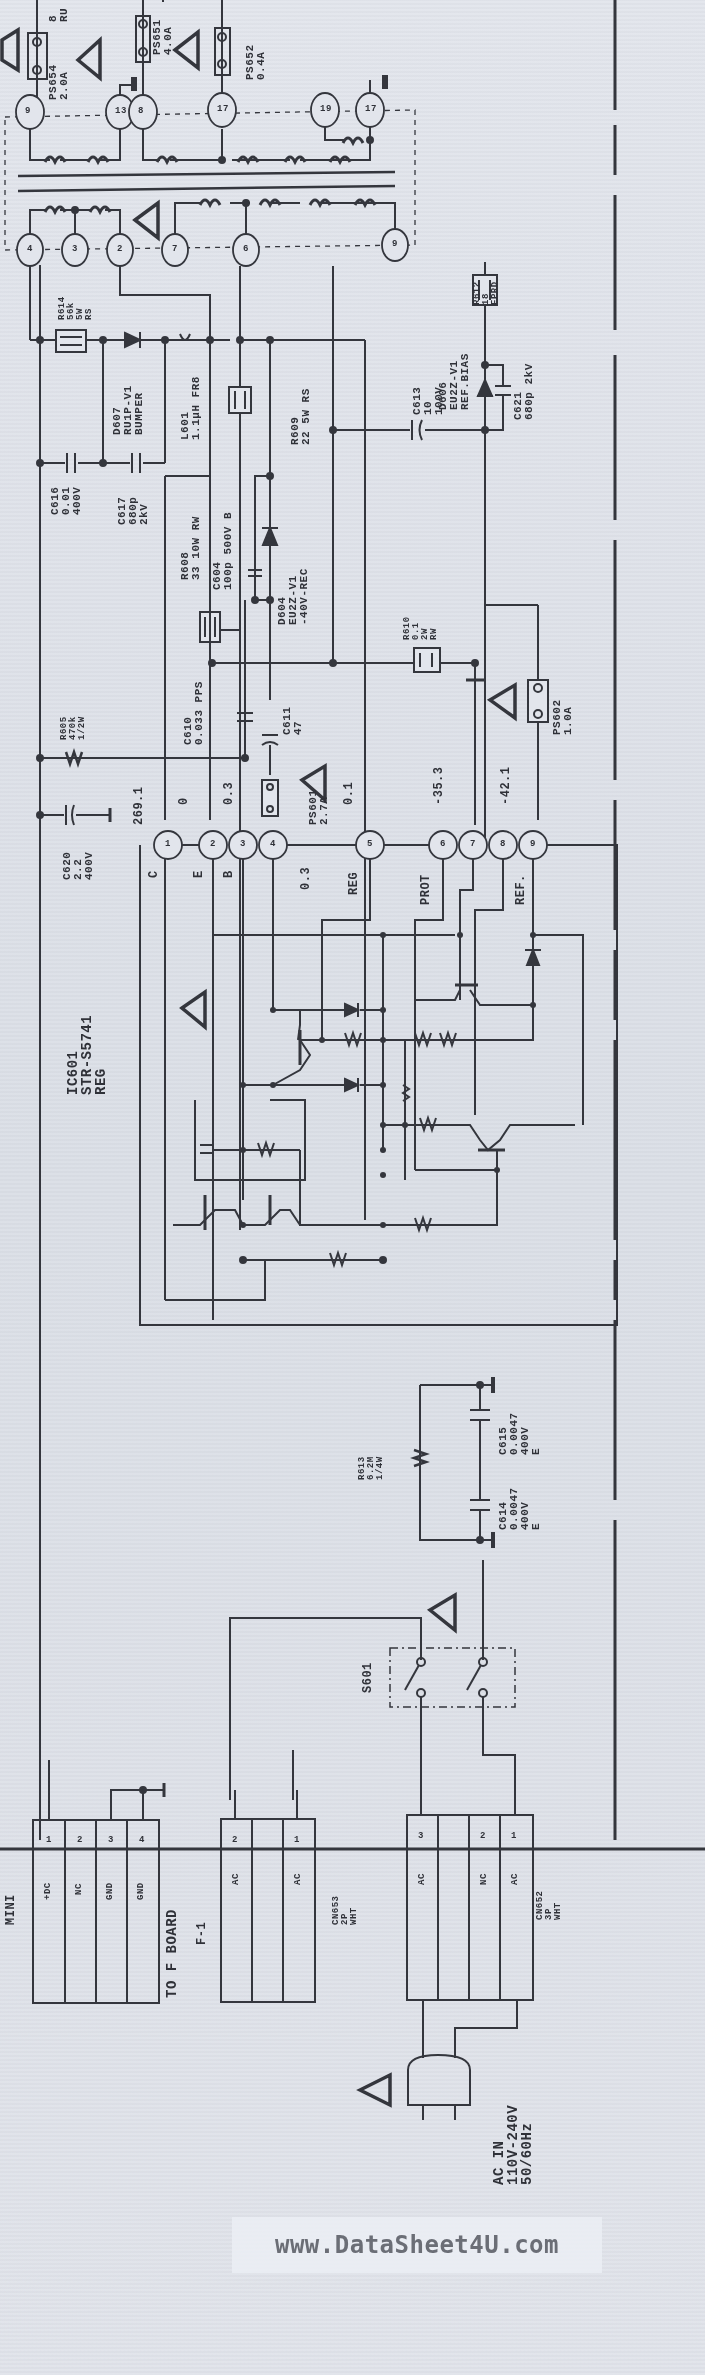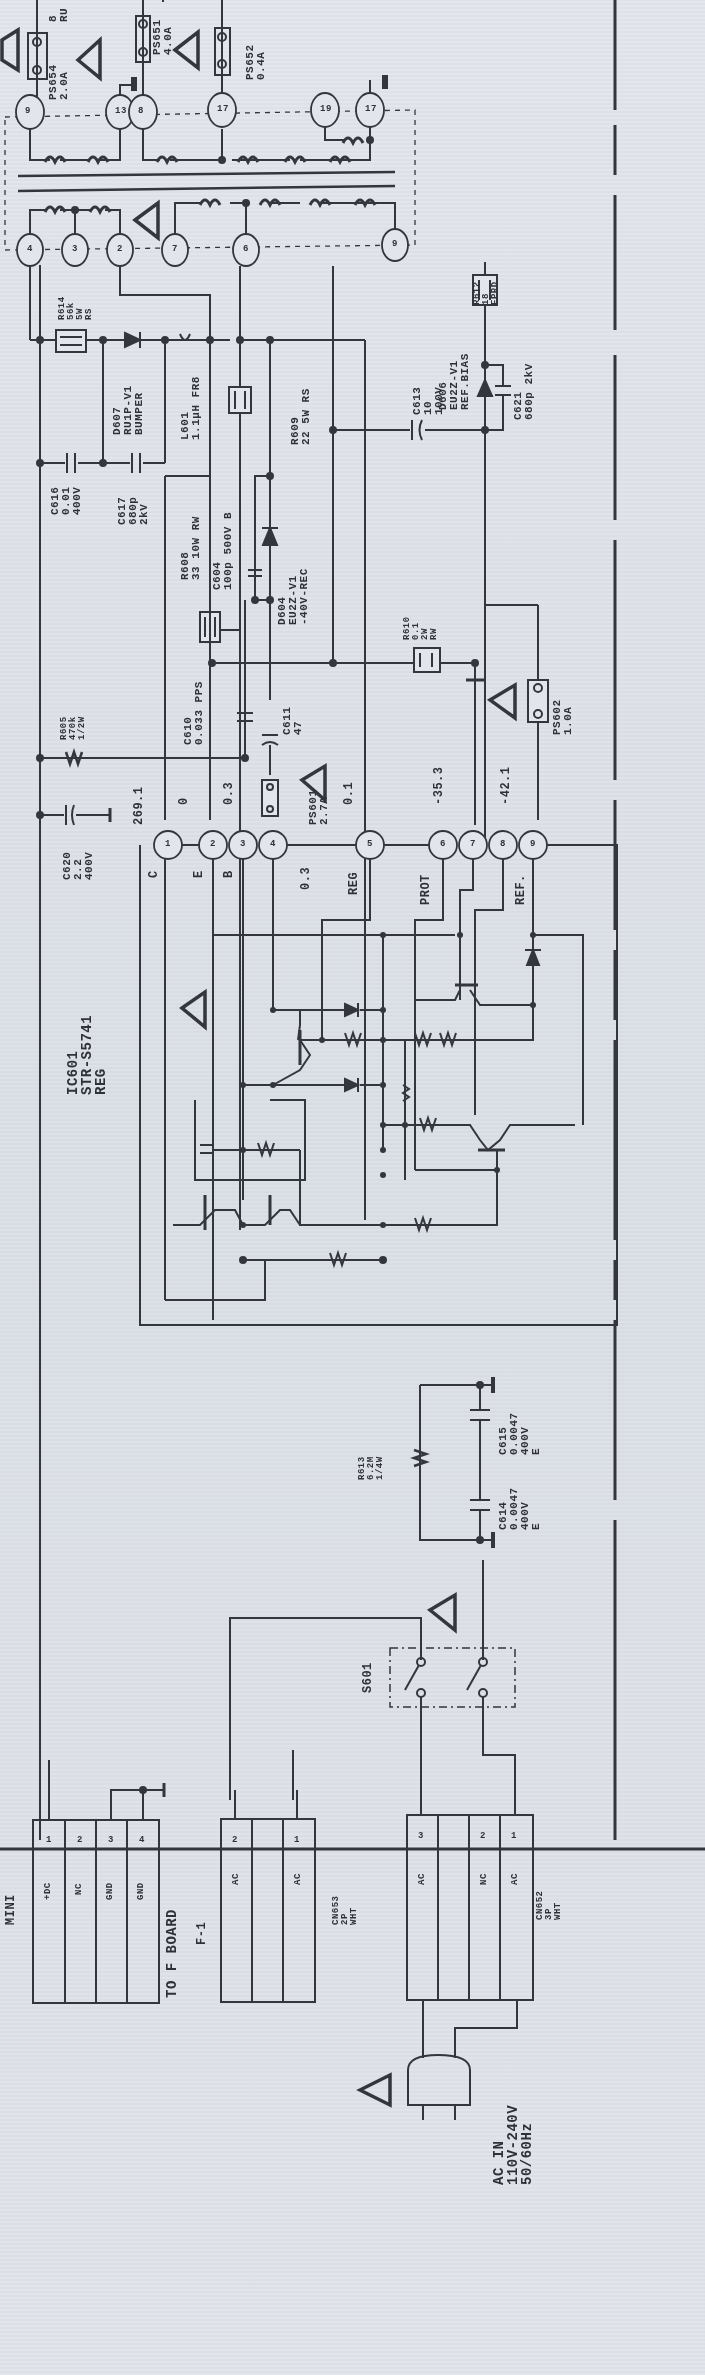--- a/index.html
+++ b/index.html
@@ -506,14 +506,17 @@
 <div class="lbl sm" style="left:418px;top:1832px;">3</div>
 <div class="lbl sm" style="left:480px;top:1832px;">2</div>
 <div class="lbl sm" style="left:511px;top:1832px;">1</div>
 <div class="lbl rot sm" style="left:418px;top:1885px;">AC</div>
 <div class="lbl rot sm" style="left:480px;top:1885px;">NC</div>
 <div class="lbl rot sm" style="left:511px;top:1885px;">AC</div>
 <div class="lbl rot sm" style="left:536px;top:1920px;"><span class="ml">CN652</span><span class="ml">3P</span><span class="ml">WHT</span></div>
 
 <div class="lbl rot big" style="left:492px;top:2185px;"><span class="ml">AC IN</span><span class="ml">110V-240V</span><span class="ml">50/60Hz</span></div>
 
-
+<div class="watermark">
+  <span>www.DataSheet4U.com</span>
 </div>
 
+</div>
+
 </body></html>

